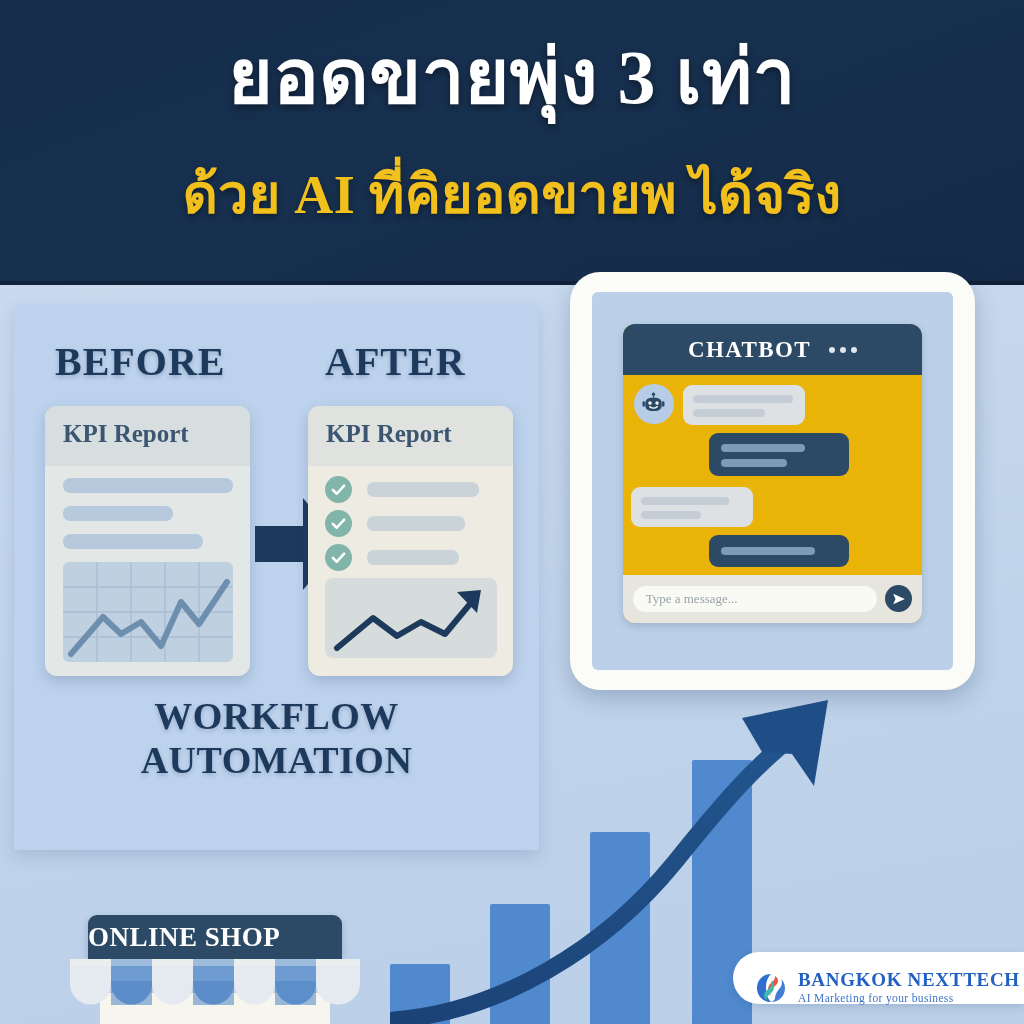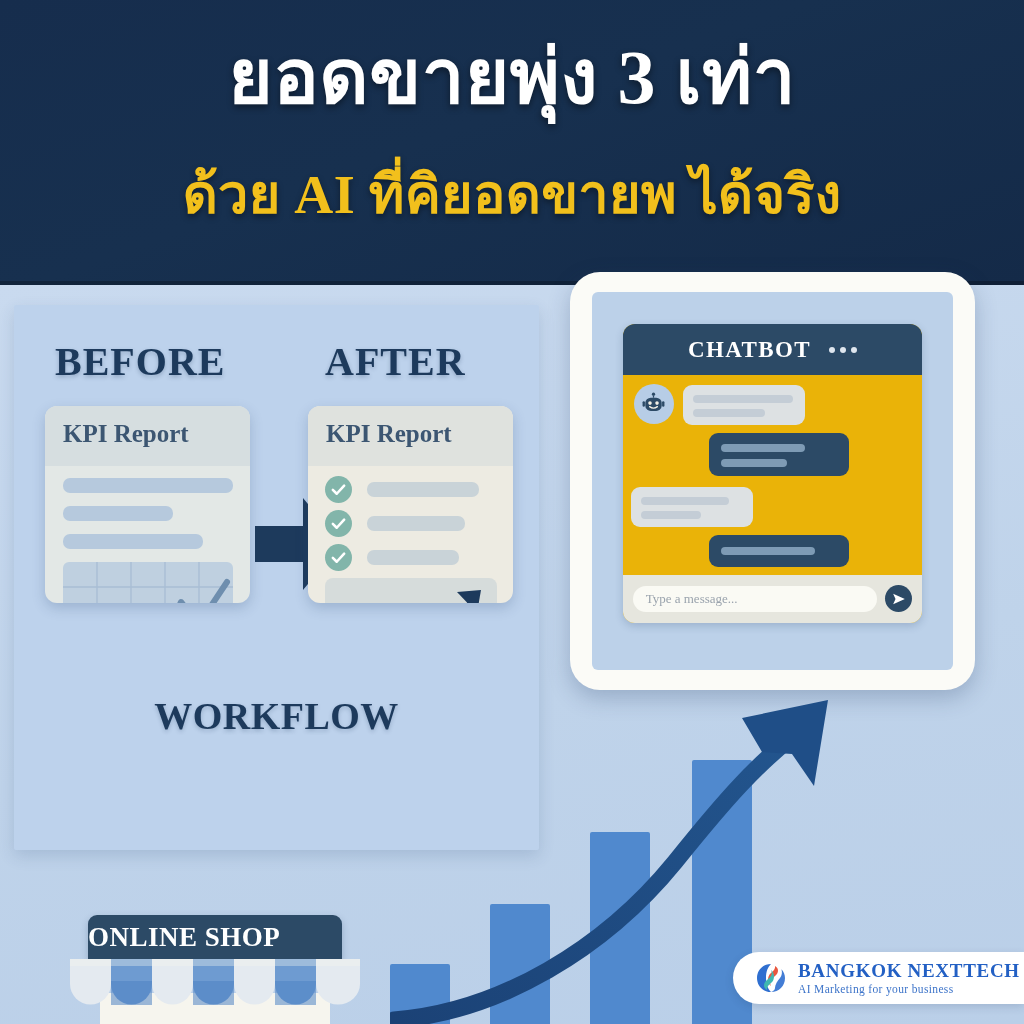--- a/index.html
+++ b/index.html
@@ -54,21 +54,21 @@
   }
   .ba-label {
     position:absolute; color:#1d3a5c; font-weight:800;
     font-size:40px; letter-spacing:1px;
     text-shadow:0 2px 4px rgba(20,45,80,.25);
   }
   .ba-before { left:55px; top:338px; }
   .ba-after  { left:325px; top:338px; }
 
   .doc {
-    position:absolute; width:205px; height:197px;
+    position:absolute; width:205px; height:270px;
     border-radius:12px; overflow:hidden;
     box-shadow:0 5px 13px rgba(40,70,110,.22);
   }
   .doc-before { left:45px; top:406px; background:#E3E8E6; }
   .doc-after  { left:308px; top:406px; background:#EDEBE2; }
 
   .doc-head {
     position:absolute; left:0; top:0; width:100%; height:60px;
     background:#D6DEE0;
   }
@@ -173,21 +173,21 @@
   .shop-body { position:absolute; left:30px; top:78px; width:230px; height:31px; background:#F6F5EE; }
 
   
   .chartzone { position:absolute; left:390px; top:690px; width:634px; height:334px; }
   .gbar { position:absolute; bottom:0; background:#5089CE; border-radius:2px 2px 0 0; }
 
   
   .logo-badge {
     position:absolute; left:733px; top:952px; width:291px; height:52px;
     background:#FFFFFF; border-radius:26px 0 0 26px;
-    display:flex; align-items:center; padding-left:22px; gap:11px;
+    display:flex; align-items:flex-end; padding-left:22px; gap:11px;
     box-shadow:0 3px 9px rgba(30,55,95,.16);
   }
   .logo-mark { width:32px; height:32px; flex:none; }
   .logo-text { display:flex; flex-direction:column; }
   .logo-name {
     font-size:19px; font-weight:800; color:#2360C4; letter-spacing:.7px; line-height:1.05;
   }
   .logo-tag { font-size:11.5px; color:#3D74C9; letter-spacing:.35px; margin-top:2px; }
 </style>
 </head>
@@ -267,20 +267,21 @@
     <div class="after-chart">
       <svg viewBox="0 0 172 80" width="172" height="80">
         <polyline points="12,70 48,40 72,58 96,44 120,56 150,20" fill="none" stroke="#1D3A5C" stroke-width="6" stroke-linejoin="round" stroke-linecap="round"></polyline>
         <path d="M132 14 L156 12 L152 35 Z" fill="#1D3A5C"></path>
       </svg>
     </div>
   </div>
 
   <div class="wf-text">
     <span>WORKFLOW</span><br>
+    <span>AUTOMATION</span>
   </div>
 
   <div class="tablet">
     <div class="tablet-screen">
       <div class="chatwin">
 
         <div class="chat-header">
           <div class="chat-title">CHATBOT</div>
           <div class="dots">
               <i></i>

